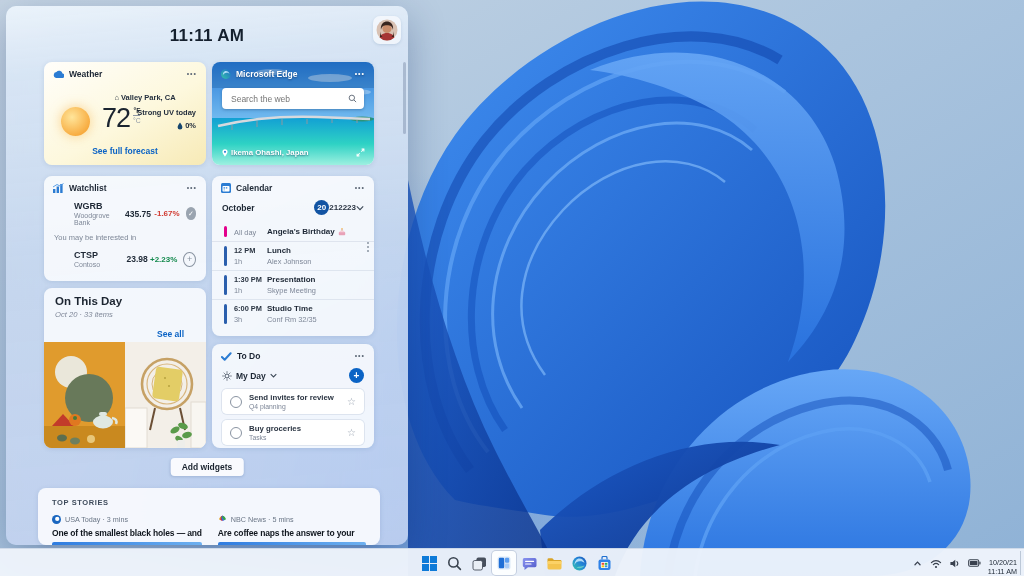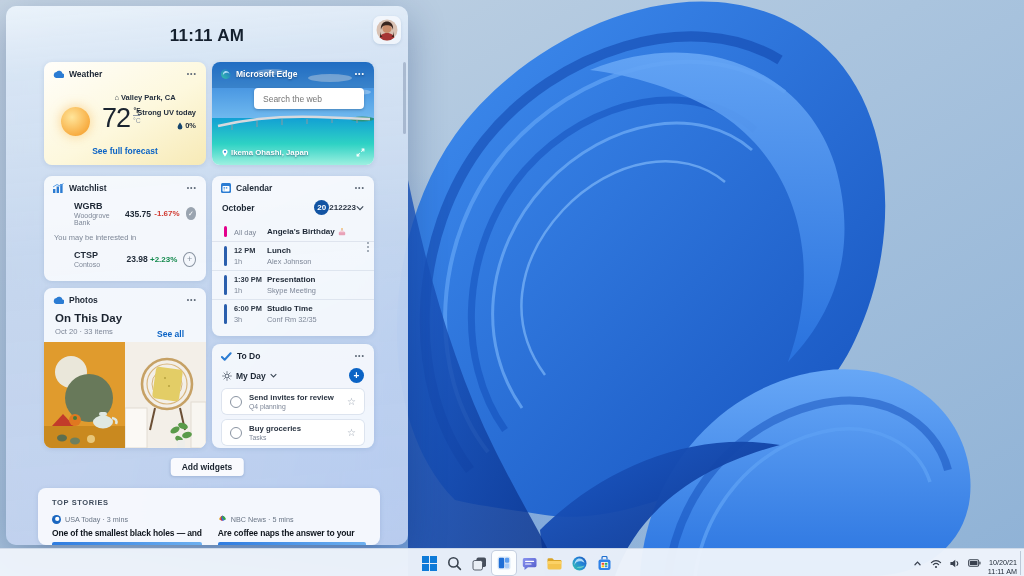--- a/index.html
+++ b/index.html
@@ -49,21 +49,21 @@
       display:flex;align-items:center;justify-content:flex-end;gap:2px;}
   .wx-link{position:absolute;bottom:9px;left:0;right:0;text-align:center;font-size:8.5px;
       font-weight:700;color:#0b63c5;cursor:pointer;}
 
   
   #card-edge{left:206px;top:56px;height:103px;overflow:hidden;cursor:pointer;}
   #card-edge .photo{position:absolute;inset:0;width:100%;height:100%;}
   #card-edge .chead{position:relative;}
   .edge-search{position:absolute;left:10px;right:10px;top:26px;height:21px;background:#fff;
       border-radius:4px;display:flex;align-items:center;padding:0 7px;
-      box-shadow:0 1px 3px rgba(0,30,70,.3);margin-left:32px;}
+      box-shadow:0 1px 3px rgba(0,30,70,.3);}
   .edge-search input{border:0;outline:0;flex:1;font-size:8.5px;color:#333;background:transparent;
       font-family:inherit;}
   .edge-cap{position:absolute;left:10px;bottom:8px;display:flex;align-items:center;gap:3px;
       font-size:7.8px;font-weight:700;color:#fff;text-shadow:0 1px 2px rgba(0,30,70,.6);}
   .edge-expand{position:absolute;right:9px;bottom:8px;cursor:pointer;}
 
   
   #card-watchlist{left:38px;top:170px;height:105px;}
   .wl-row{display:flex;align-items:center;padding:0 10px;margin-top:8px;cursor:pointer;}
   .wl-id{width:64px;margin-left:20px;}
@@ -99,21 +99,21 @@
   .ev-body{display:flex;flex-direction:column;justify-content:center;}
   .ev-title{font-size:8px;font-weight:700;color:#1d2735;display:flex;align-items:center;gap:3px;}
   .ev-sub{font-size:7.4px;color:#7e8798;margin-top:2px;}
   .cal-dots{position:absolute;right:5px;top:66px;display:flex;flex-direction:column;gap:2px;}
   .cal-dots i{width:2px;height:2px;border-radius:50%;background:#8a94a2;display:block;}
 
   
   #card-photos{left:38px;top:282px;height:160px;overflow:hidden;}
   .ph-head{padding:0 11px;margin-top:7px;}
   .ph-title{font-size:11.5px;font-weight:600;color:#1b2430;}
-  .ph-sub{font-size:7.6px;color:#7e8798;margin-top:3px;}
+  .ph-sub{font-size:7.6px;color:#7e8798;margin-top:3px;font-style:italic;}
   .ph-seeall{position:absolute;right:22px;top:41px;font-size:8.5px;font-weight:700;color:#0b63c5;cursor:pointer;}
   .ph-collage{position:absolute;left:0;right:0;bottom:0;height:106px;display:flex;}
   .ph-collage svg{display:block;cursor:pointer;}
 
   
   #card-todo{left:206px;top:338px;height:104px;}
   .td-sub{display:flex;align-items:center;gap:4px;padding:0 10px;margin-top:7px;}
   .td-list{font-size:8.5px;font-weight:700;color:#1d2735;}
   .td-add{margin-left:auto;width:15px;height:15px;border-radius:50%;background:#0b63c5;color:#fff;
       font-size:10px;line-height:15px;text-align:center;cursor:pointer;font-weight:600;}
@@ -430,27 +430,20 @@
         </div>
       </div>
       <div class="cal-dots">
           <i></i>
           <i></i>
           <i></i>
         </div>
     </div>
 
     <div class="card" id="card-photos">
-      <div class="chead">
-        <svg width="11" height="8" viewBox="0 0 11 8">
-          <path d="M3,8 A3,3 0 0 1 3.4,2.1 A3.4,3.4 0 0 1 9.5,3.6 A2.2,2.2 0 0 1 9,8 Z" fill="#2b7cd3"></path>
-        </svg>
-        <span class="ctitle">Photos</span>
-        <span class="cmenu">•••</span>
-      </div>
       <div class="ph-head">
         <div class="ph-title">On This Day</div>
         <div class="ph-sub">Oct 20 · 33 items</div>
       </div>
       <div class="ph-seeall">See all</div>
       <div class="ph-collage">
         <svg width="81" height="106" viewBox="0 0 81 106">
           <rect width="81" height="106" fill="#e09b2d"></rect>
           <circle cx="27" cy="30" r="16" fill="#eae7da"></circle>
           <circle cx="45" cy="56" r="24" fill="#68795a"></circle>

